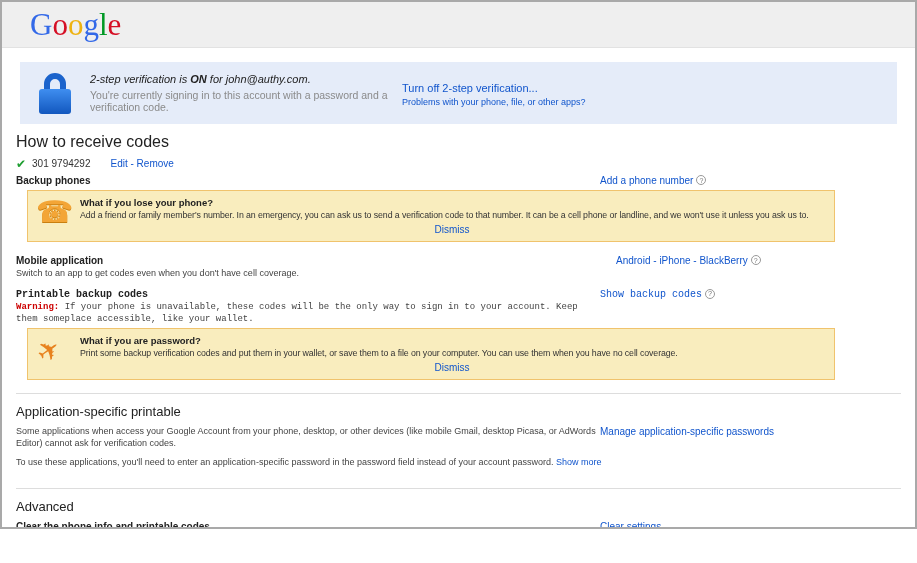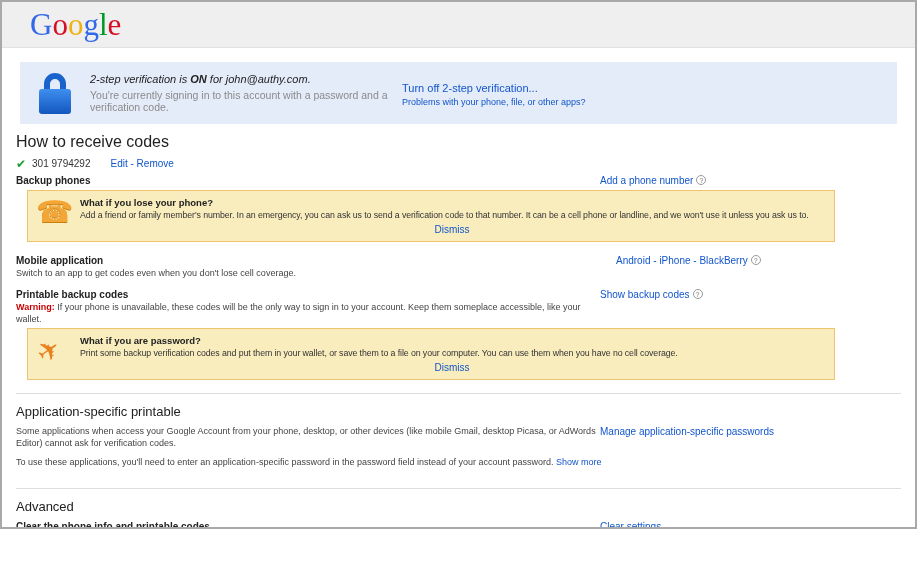--- a/index.html
+++ b/index.html
@@ -50,21 +50,21 @@
   
   .main { padding:0 14px; }
   .h-main { font-size:16px; font-weight:normal; color:#222; margin:10px 0 7px 0; line-height:16px; }
   .h-section { font-size:13px; font-weight:normal; color:#222; margin:9px 0 5px 0; line-height:17px; }
 
   .row { display:flex; align-items:flex-start; }
   .row-left { width:584px; flex:0 0 584px; }
   .row-right { flex:1; font-size:10px; line-height:13px; }
   .label { font-size:10px; font-weight:bold; color:#222; line-height:13px; }
   .desc { font-size:9px; color:#444; line-height:12px; }
-  .mt4 { margin-top:4px; } .mt9 { margin-top:9px; } .mt12 { margin-top:12px; }
+  .mt4 { margin-top:4px; } .mt9 { margin-top:9px;font-family:Liberation Mono, monospace; } .mt12 { margin-top:12px; }
 
   .phone-right { display:flex; align-items:center; gap:6px; font-size:10px; }
   .check-icon { color:#1e9e30; font-size:12px; line-height:12px; }
   .phone-value { color:#333; margin-right:14px; }
 
   .help-icon {
     display:inline-block; width:10px; height:10px; border:1px solid #999; border-radius:50%;
     font-size:7px; line-height:9px; text-align:center; color:#777; vertical-align:1px;
     margin-left:3px; cursor:pointer; background:#fff;
   }
@@ -166,21 +166,21 @@
       <div class="text-col">
         <div class="notice-title">What if you lose your phone?</div>
         <div class="notice-body">Add a friend or family member's number. In an emergency, you can ask us to send a verification code to that number. It can be a cell phone or landline, and we won't use it unless you ask us to.</div>
         <div class="notice-dismiss"><a class="link">Dismiss</a></div>
       </div>
     </div>
 
     <div class="row mt12">
       <div class="row-left">
         <div class="label">Mobile application</div>
-        <div class="desc">Switch to an app to get codes even when you don't lose cell coverage.</div>
+        <div class="desc">Switch to an app to get codes even when you don't have cell coverage.</div>
       </div>
       <div class="row-right indent16">
         <a class="link">Android</a>
         <span class="dash">-</span>
         <a class="link">iPhone</a>
         <span class="dash">-</span>
         <a class="link">BlackBerry</a><span class="help-icon">?</span>
       </div>
     </div>
 

